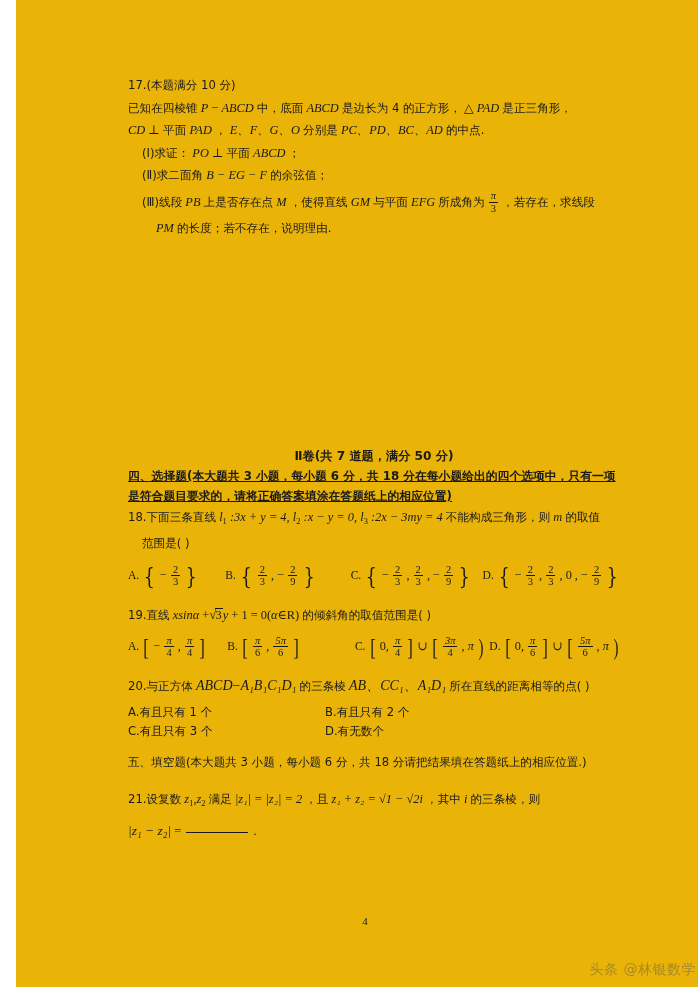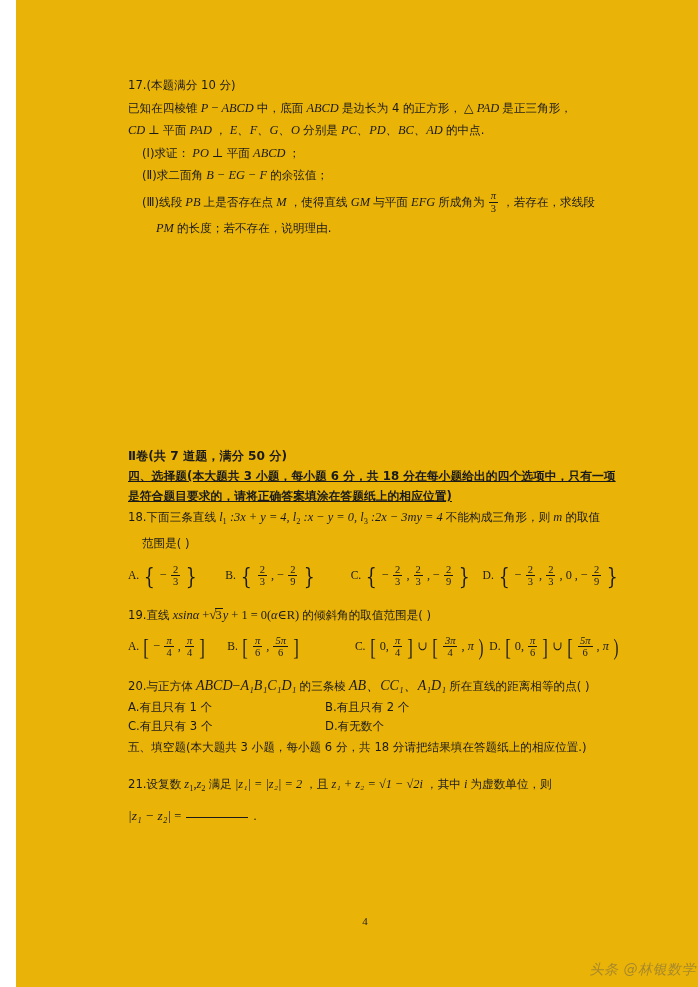--- a/index.html
+++ b/index.html
@@ -91,20 +91,21 @@
     vertical-align: middle;
     transform: scaleX(0.62);
   }
 
   
   .q { margin: 0; }
   .q17 { margin-bottom: 0; }
 
   
   .part2-title {
+    text-align: center;
     font-weight: bold;
     font-size: 12.2px;
     font-family: "DejaVu Sans", sans-serif;
     margin: 0;
     line-height: 20px;
   }
   .part2-desc {
     font-weight: bold;
     font-size: 11.8px;
     font-family: "DejaVu Sans", sans-serif;
@@ -146,21 +147,20 @@
     bottom: 8px;
     display: flex;
     align-items: center;
     gap: 3px;
     opacity: 0.45;
     color: #555;
     font-family: "DejaVu Sans", sans-serif;
     font-size: 14px;
     letter-spacing: 0.5px;
     filter: blur(0.25px);
-    font-style: italic;
   }
   .blank-line {
     display: inline-block;
     width: 62px;
     border-bottom: 1px solid #1a1a1a;
     vertical-align: 2px;
     margin: 0 2px;
   }
 </style>
 </head>
@@ -395,43 +395,43 @@
     </div>
 
     <div class="q" style="margin-top:13px;">
       <div class="line">
         <span class="cn">20.与正方体</span>
         <span class="it" style="font-size:14px;">ABCD</span><span style="font-size:14px;">−</span><span class="it" style="font-size:14px;">A₁B₁C₁D₁</span>
         <span class="cn">的三条棱</span>
         <span class="it" style="font-size:14px;">AB、CC₁、A₁D₁</span>
         <span class="cn">所在直线的距离相等的点(        )</span>
       </div>
-      <div class="choices2" style="align-items:center;">
+      <div class="choices2" style="margin-top:5px;align-items:center;">
         <div class="opt" style="width:197px;">A.有且只有 1 个</div>
         <div class="opt">B.有且只有 2 个</div>
       </div>
       <div class="choices2">
         <div class="opt" style="width:197px;">C.有且只有 3 个</div>
         <div class="opt">D.有无数个</div>
       </div>
     </div>
 
-    <div class="line cn" style="margin-top:0;">五、填空题(本大题共 3 小题，每小题 6 分，共 18 分请把结果填在答题纸上的相应位置.)</div>
+    <div class="line cn" style="margin-top:10px;">五、填空题(本大题共 3 小题，每小题 6 分，共 18 分请把结果填在答题纸上的相应位置.)</div>
 
     <div class="q" style="margin-top:12px;">
       <div class="line" style="line-height:28px;">
         <span class="cn">21.设复数</span>
         <span class="it">z</span><span class="sub">1</span><span>,</span><span class="it">z</span><span class="sub">2</span>
         <span class="cn">满足</span>
         <span class="it">|z₁| = |z₂| = 2</span>
         <span class="cn">，且</span>
         <span class="it">z₁ + z₂ = √1 − √2i</span>
         <span class="cn">，其中</span>
         <span class="it">i</span>
-        <span class="cn">为虚数单位，则</span>
+        <span class="cn">的三条棱，则</span>
       </div>
       <div class="line" style="line-height:28px;">
         <span class="it" style="font-size:13.5px;">|z₁ − z₂|</span>
         <span>=</span>
         <span class="blank-line"></span>
         <span>.</span>
       </div>
     </div>
 
   </div>

